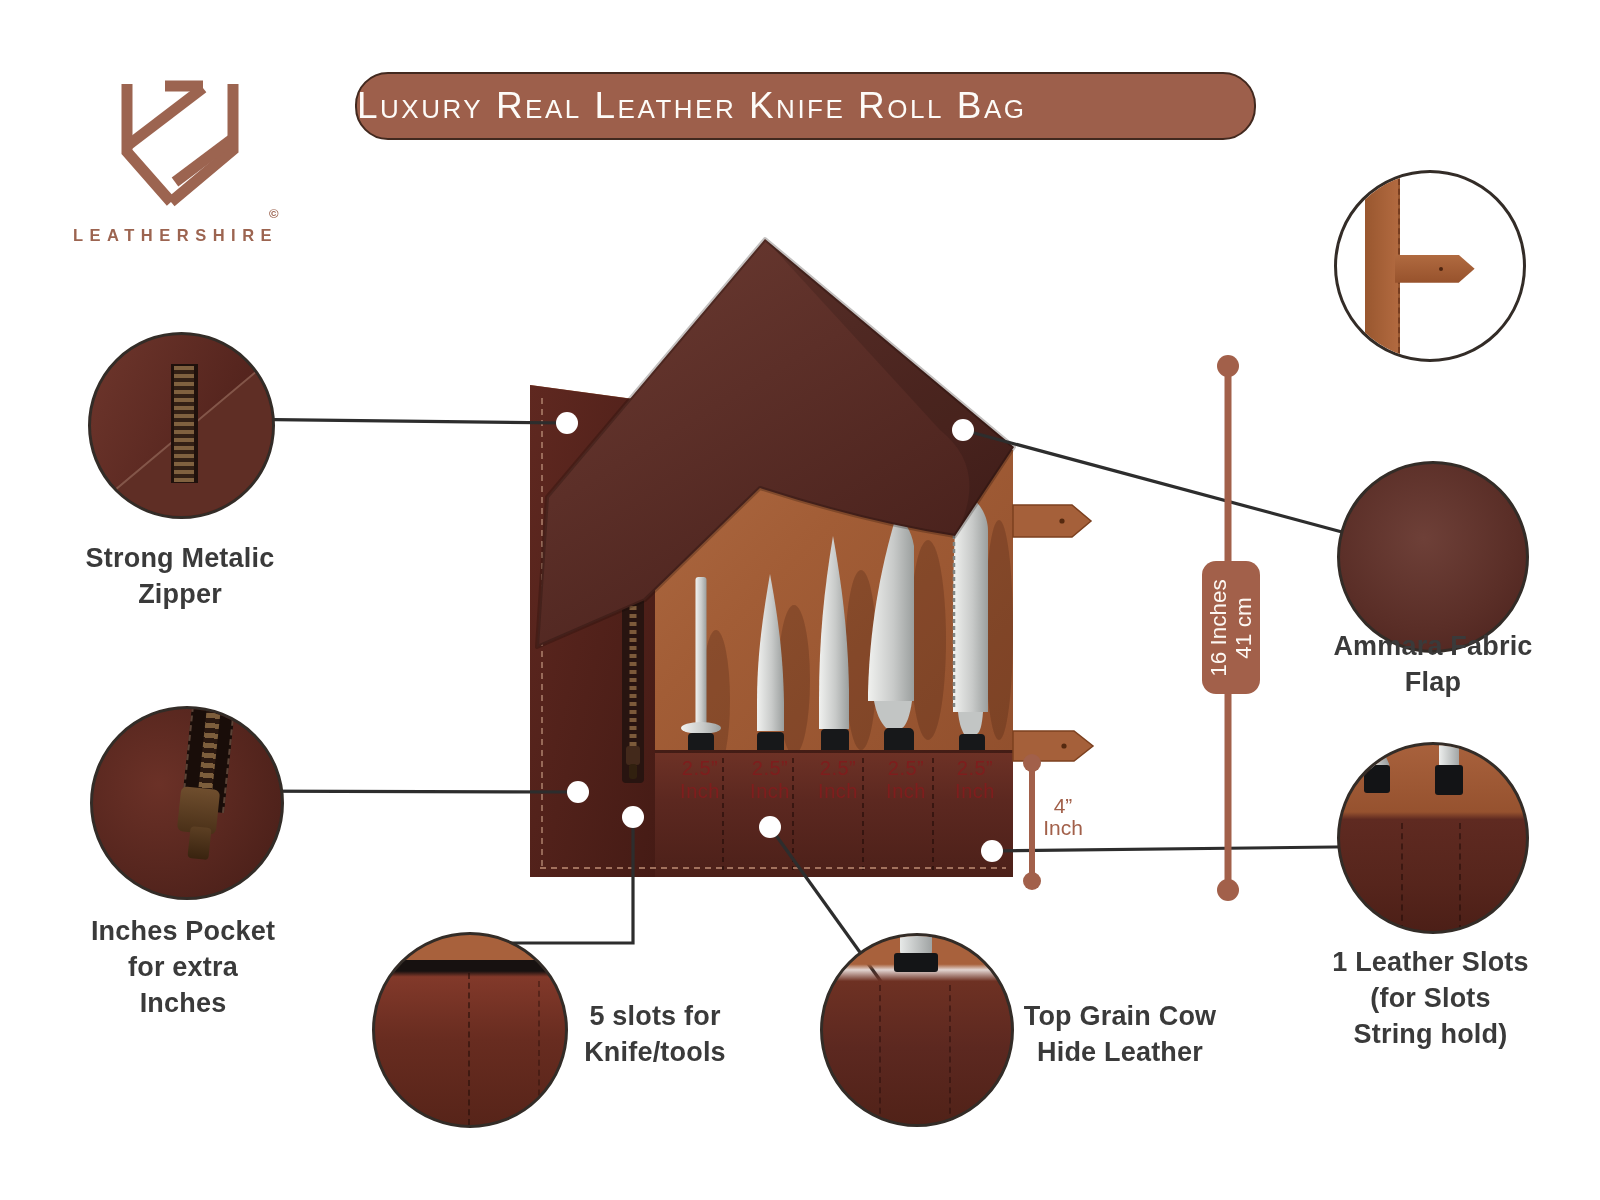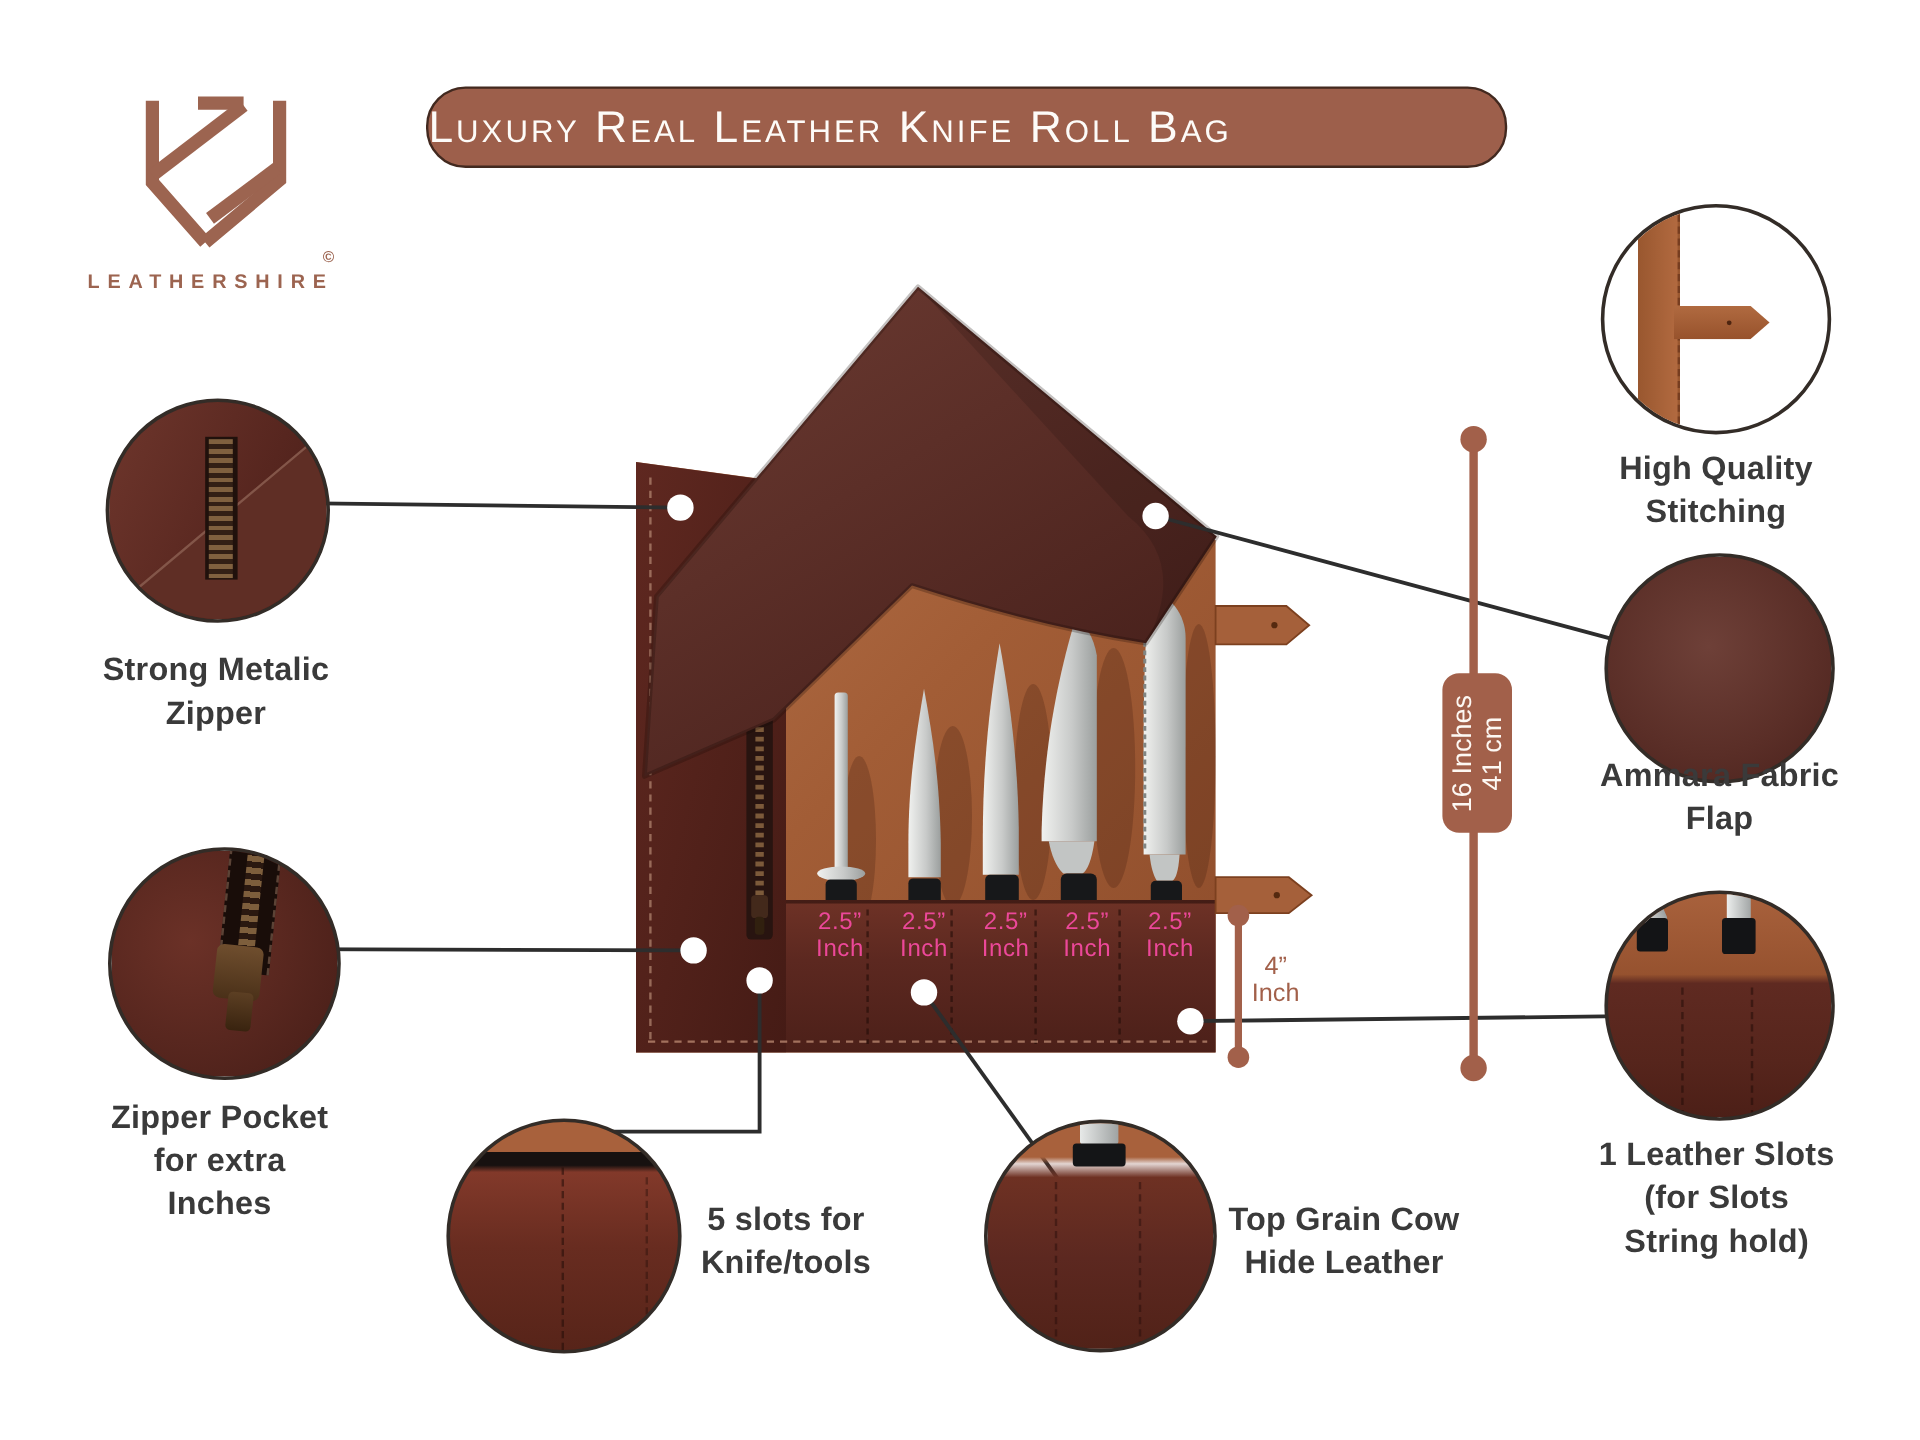--- a/index.html
+++ b/index.html
@@ -85,21 +85,21 @@
   .c-slots5 .stitchv2{position:absolute;left:64%;top:42%;height:58%;border-left:2px dashed rgba(30,10,6,.5);}
 
   
   .flabel{
     position:absolute;color:#3a3a3a;font-weight:bold;font-size:27px;line-height:36px;
     text-align:center;letter-spacing:.2px;
   }
 
   
   .slotlabel{
-    position:absolute;width:70px;text-align:center;color:#ec4899;
+    position:absolute;width:70px;text-align:center;color:#7f1d1d;
     font-size:20px;line-height:22.5px;letter-spacing:.5px;
   }
   .inch4{
     position:absolute;left:1032px;top:795px;width:62px;text-align:center;
     color:#a2604a;font-size:21px;line-height:22px;
   }
   .h16box{
     position:absolute;left:1202px;top:561px;width:58px;height:133px;border-radius:14px;
     background:#a2604a;display:flex;align-items:center;justify-content:center;
   }
@@ -304,35 +304,31 @@
     <div class="h2b"></div>
     <div class="stitchv"></div>
     <div class="stitchv2"></div>
   </div>
 
   <div class="flabel" style="left:60px;top:540px;width:240px">
     <div>Strong Metalic</div>
       <div>Zipper</div>
   </div>
   <div class="flabel" style="left:63px;top:913px;width:240px">
-    <div>Zipper Pocket</div>
+    <div>Inches Pocket</div>
       <div>for extra</div>
       <div>Inches</div>
   </div>
   <div class="flabel" style="left:535px;top:998px;width:240px">
     <div>5 slots for</div>
       <div>Knife/tools</div>
   </div>
   <div class="flabel" style="left:995px;top:998px;width:250px">
     <div>Top Grain Cow</div>
       <div>Hide Leather</div>
-  </div>
-  <div class="flabel" style="left:1305px;top:372px;width:250px">
-    <div>High Quality</div>
-      <div>Stitching</div>
   </div>
   <div class="flabel" style="left:1308px;top:628px;width:250px">
     <div>Ammara Fabric</div>
       <div>Flap</div>
   </div>
   <div class="flabel" style="left:1303px;top:944px;width:255px">
     <div>1 Leather Slots</div>
       <div>(for Slots</div>
       <div>String hold)</div>
   </div>

